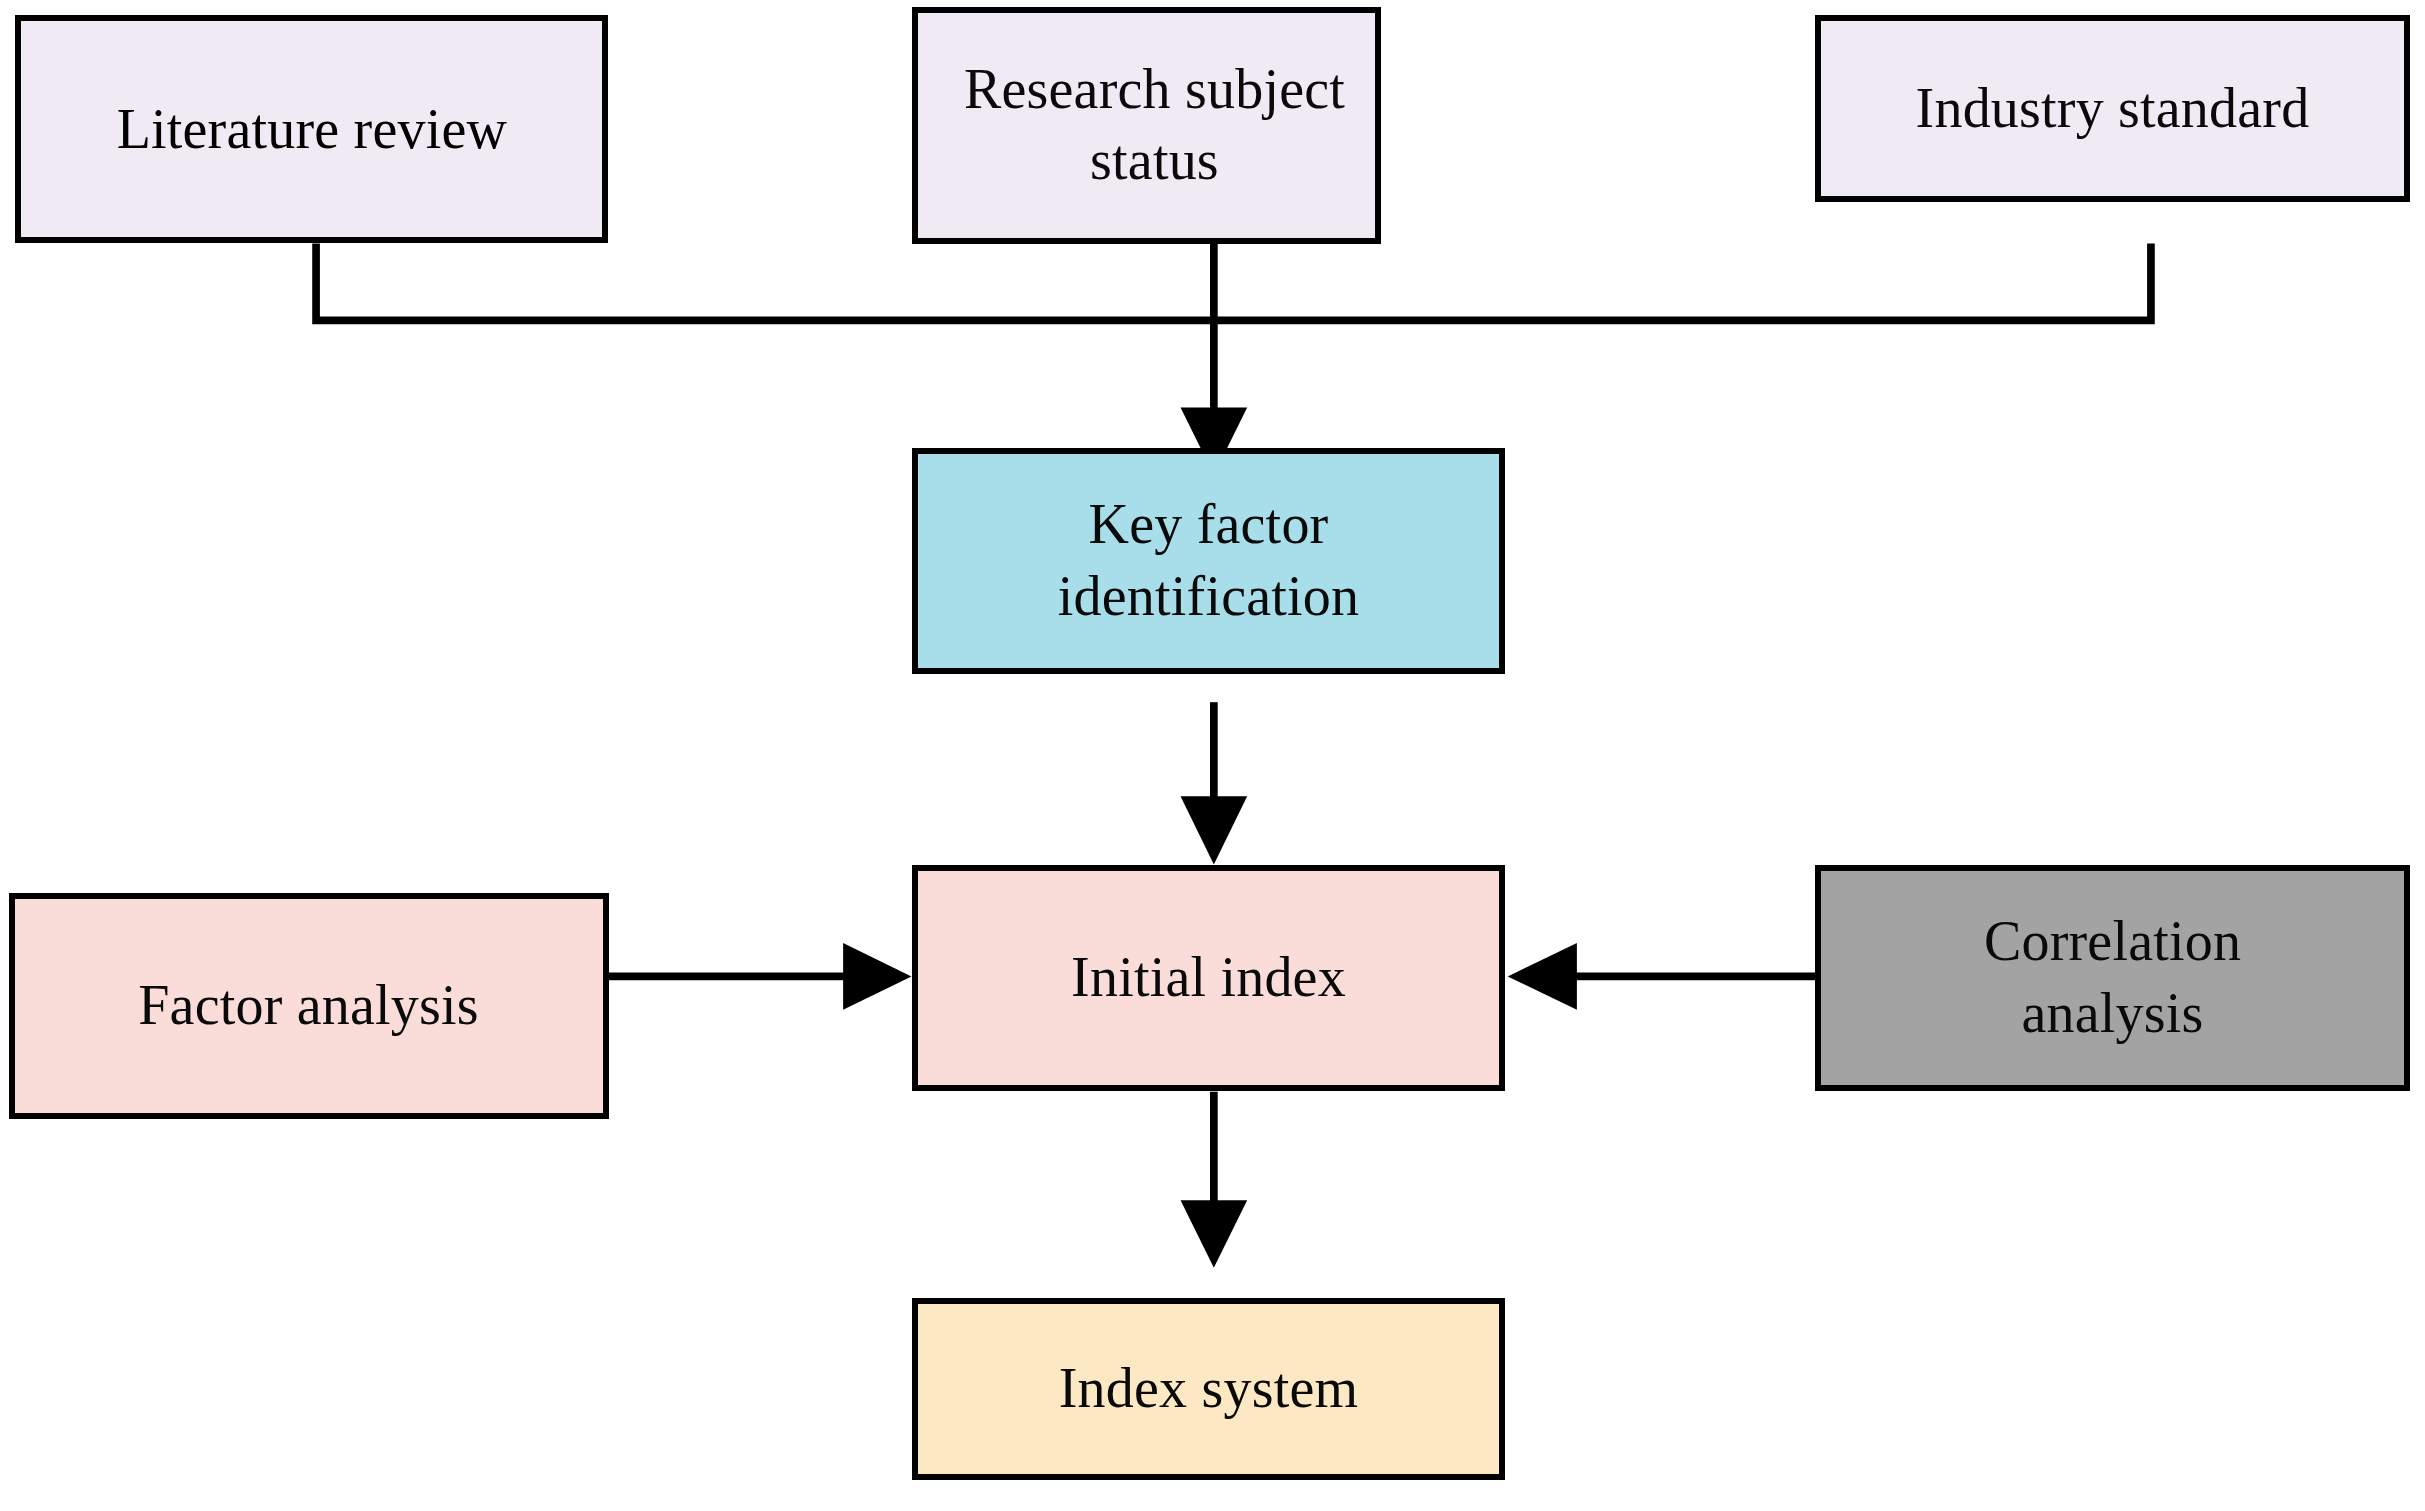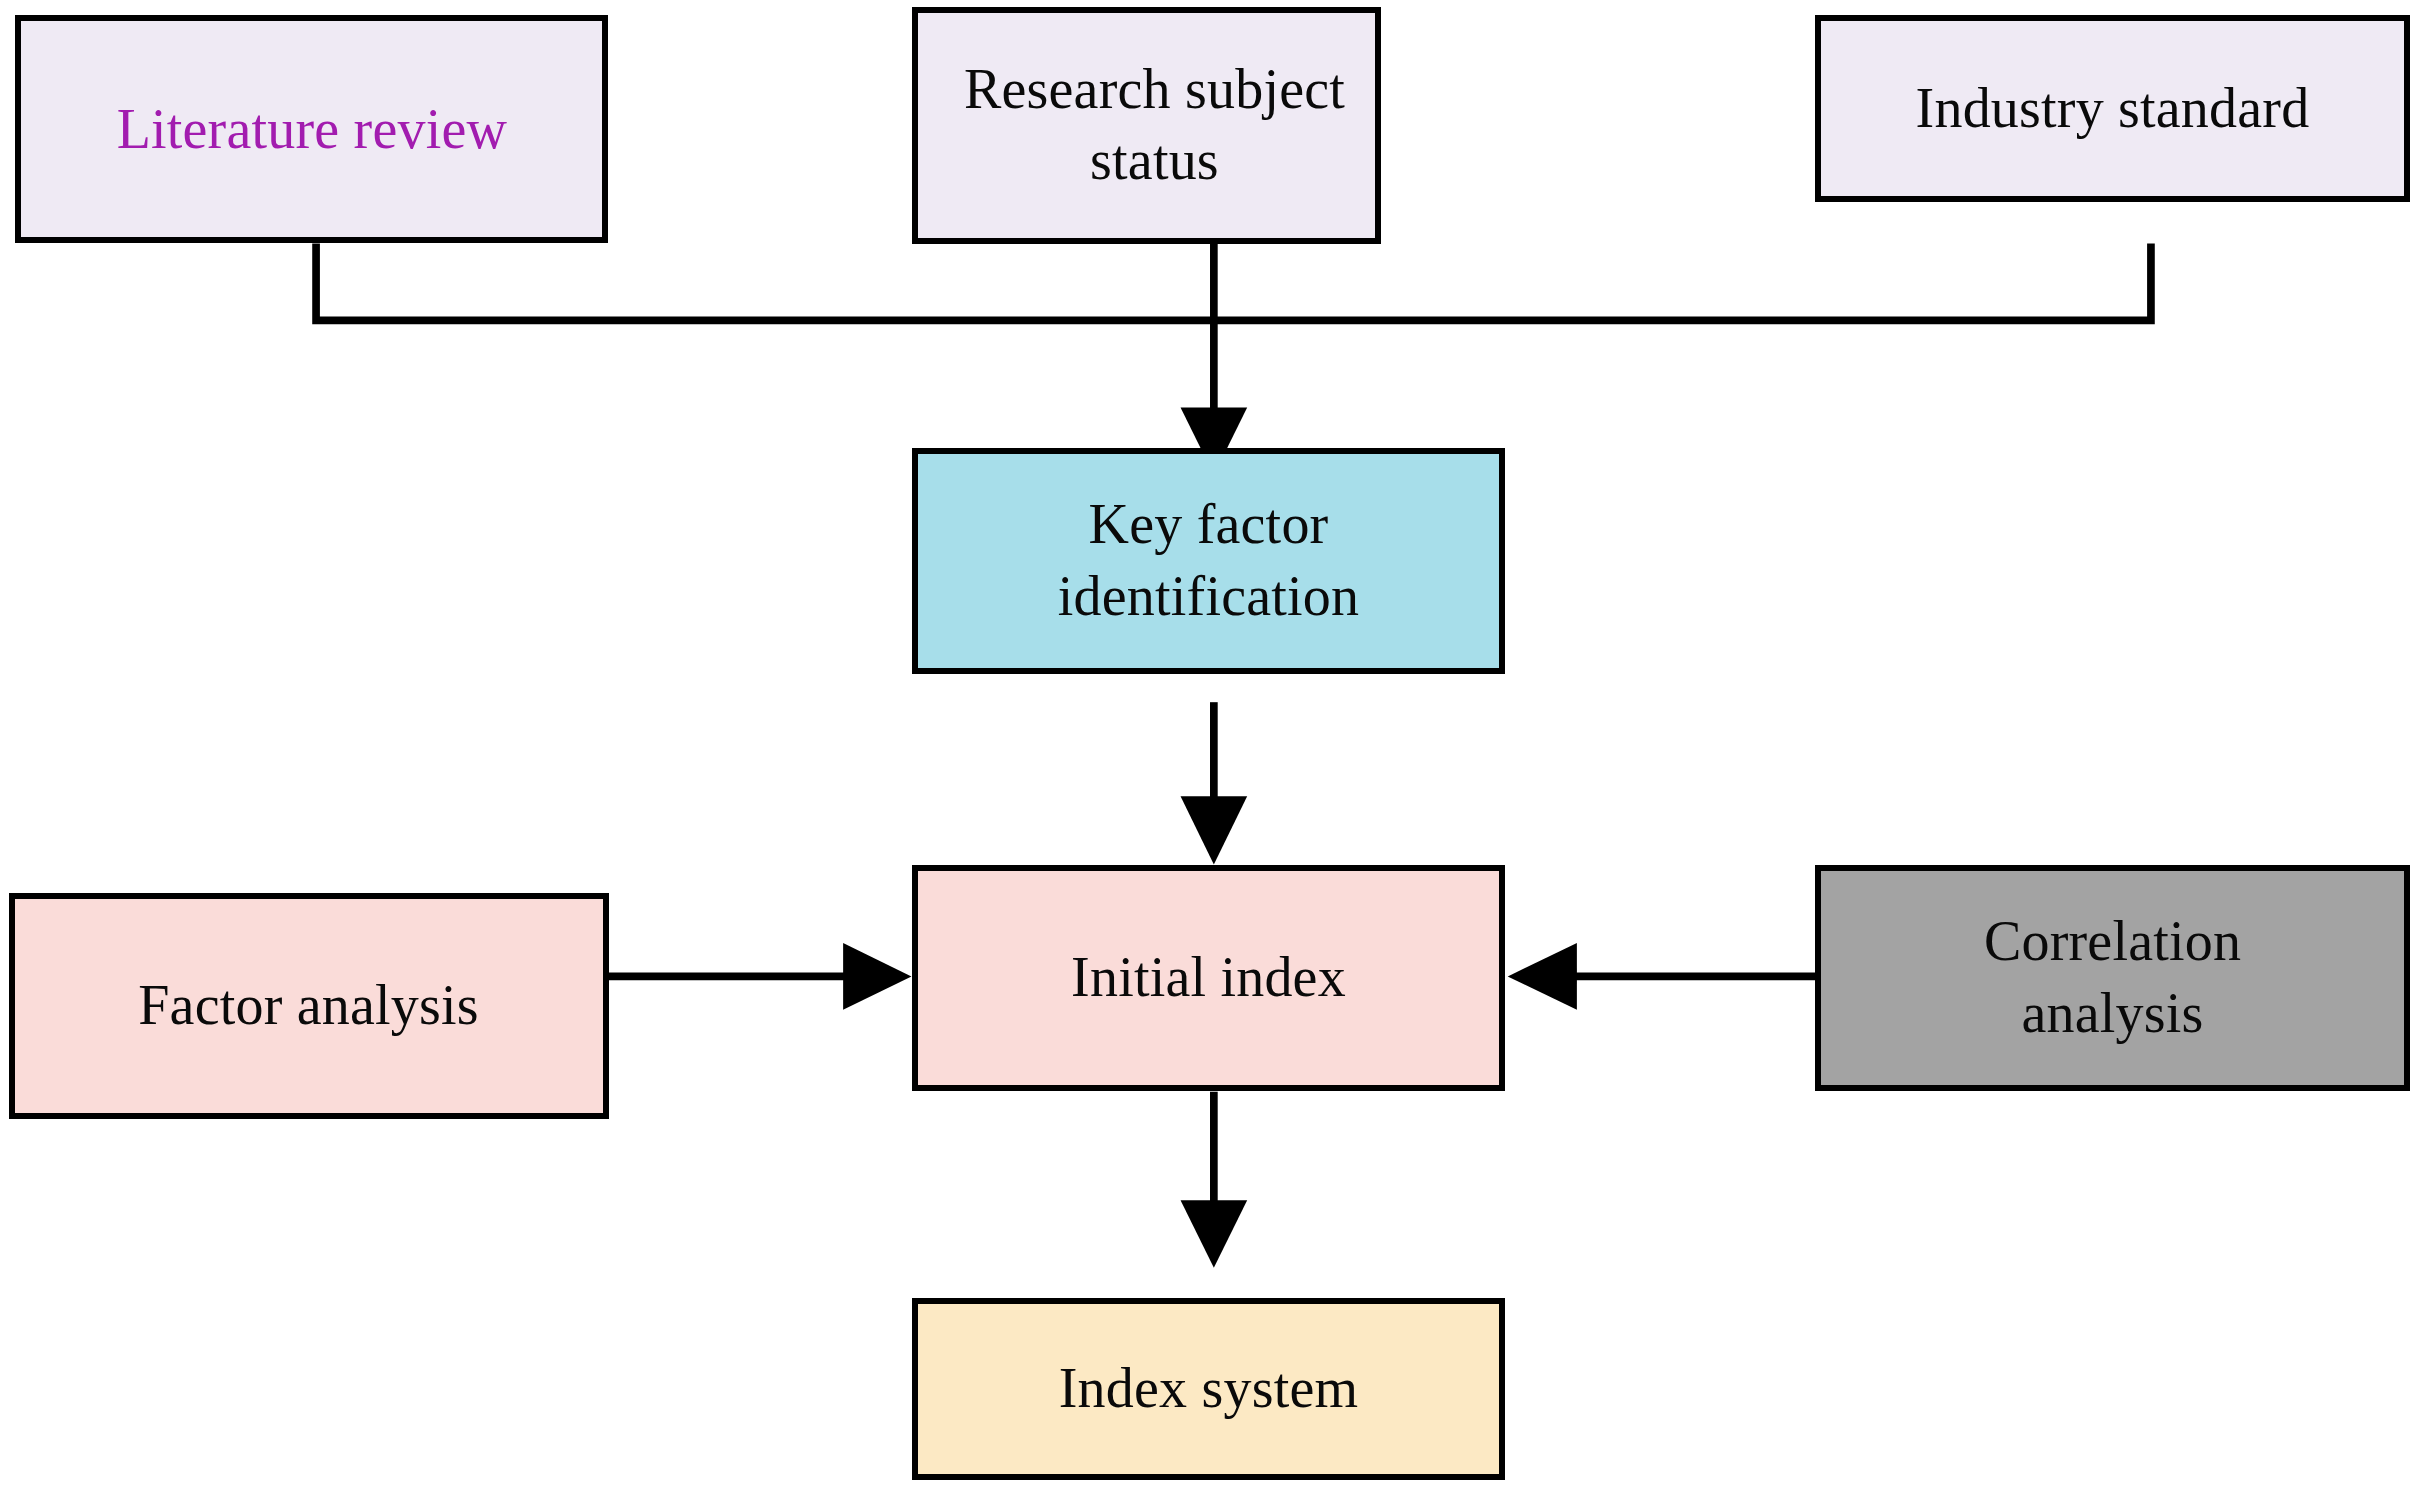--- a/index.html
+++ b/index.html
@@ -76,21 +76,21 @@
     <path class="edge-line" d="M 712 1143 L 990 1143" style="stroke: rgb(0, 0, 0);"></path>
     <polygon class="edge-head" points="987,1104 987,1182 1067,1143" style="fill: rgb(0, 0, 0);"></polygon>
 
     <path class="edge-line" d="M 2125 1143 L 1843 1143" style="stroke: rgb(0, 0, 0);"></path>
     <polygon class="edge-head" points="1846,1104 1846,1182 1765,1143" style="fill: rgb(0, 0, 0);"></polygon>
 
     <path class="edge-line" d="M 1421 1278 L 1421 1408" style="stroke: rgb(0, 0, 0);"></path>
     <polygon class="edge-head" points="1382,1405 1460,1405 1421,1484" style="fill: rgb(0, 0, 0);"></polygon>
   </svg>
 
-  <div class="node" id="n-literature" style="background-color: rgb(239, 234, 244); border-color: rgb(0, 0, 0); color: #a21caf;">Literature review</div>
+  <div class="node" id="n-literature" style="background-color: rgb(239, 234, 244); border-color: rgb(0, 0, 0); color: #000000;">Literature review</div>
 
   <div class="node" id="n-research" style="background-color: rgb(239, 234, 244); border-color: rgb(0, 0, 0); color: rgb(10, 10, 10);">Research subject
 status</div>
 
   <div class="node" id="n-industry" style="background-color: rgb(239, 234, 244); border-color: rgb(0, 0, 0); color: rgb(10, 10, 10);">Industry standard</div>
 
   <div class="node" id="n-keyfactor" style="background-color: rgb(167, 222, 234); border-color: rgb(0, 0, 0); color: rgb(10, 10, 10);">Key factor
 identification</div>
 
   <div class="node" id="n-initialindex" style="background-color: rgb(250, 220, 217); border-color: rgb(0, 0, 0); color: rgb(10, 10, 10);">Initial index</div>

